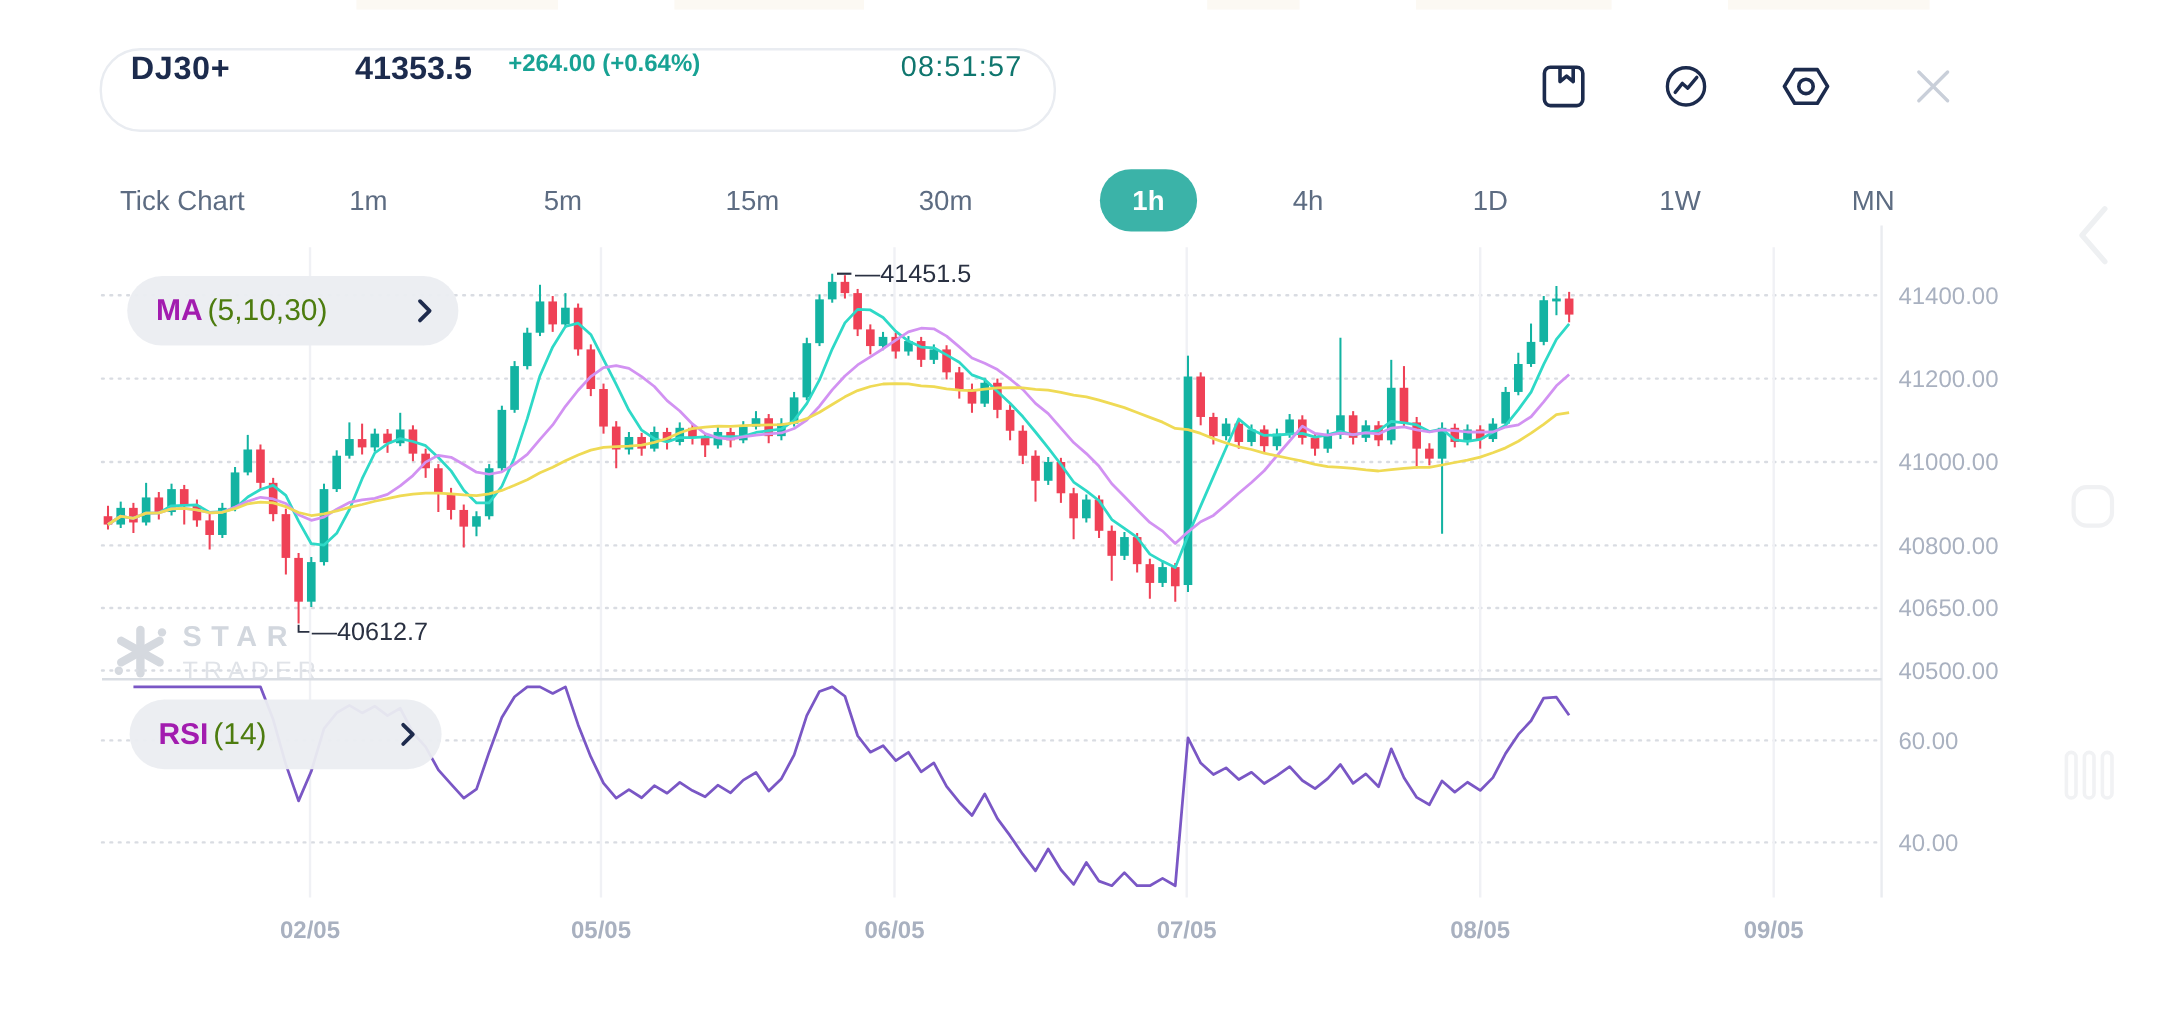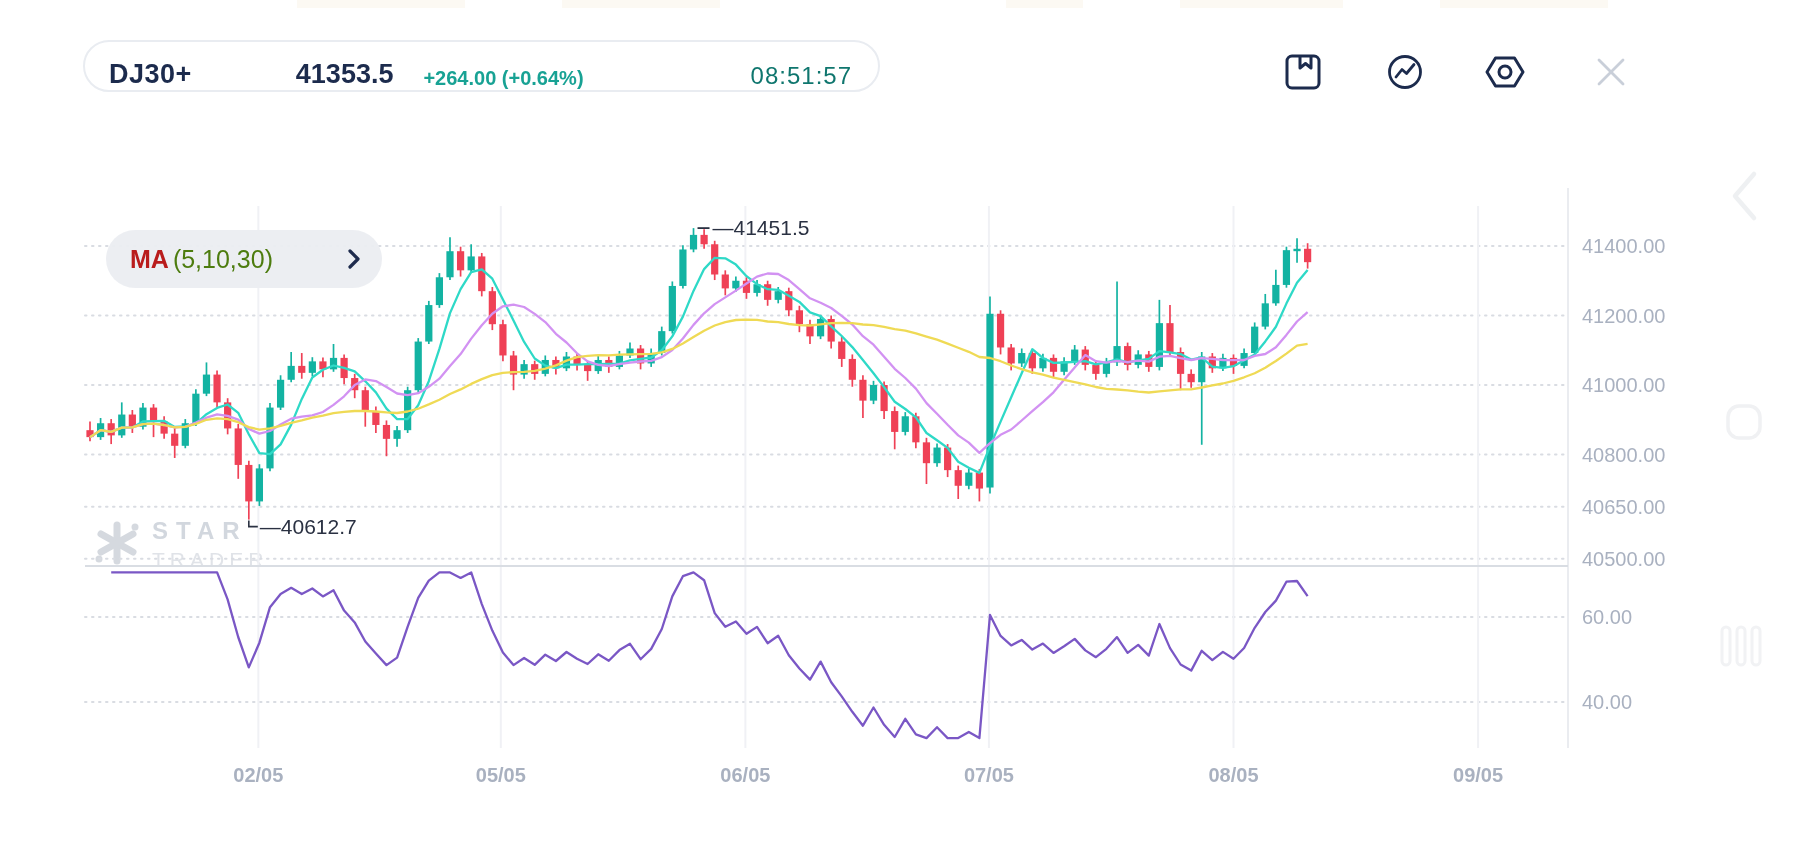--- a/index.html
+++ b/index.html
@@ -1,36 +1,36 @@
 <!DOCTYPE html>
 <html><head>
 <meta charset="utf-8">
 <style>
   html,body{margin:0;padding:0;background:#fff;}
   .screen{position:relative;width:1813px;height:846px;background:#fff;overflow:hidden;
           font-family:"Liberation Sans",sans-serif;}
   .spk{position:absolute;top:0;height:8px;background:#fcf9f3;}
   
-  .hdr{position:absolute;left:83px;top:40px;width:797px;height:52px;border:2px solid #e9ecf1;
-       border-radius:34px;display:flex;align-items:flex-end;box-sizing:border-box;padding:0 26px 0 24px;background:#fff;z-index:3;}
+  .hdr{position:absolute;left:83px;top:40px;width:797px;height:70px;border:2px solid #e9ecf1;
+       border-radius:34px;display:flex;align-items:flex-start;box-sizing:border-box;padding:0 26px 0 24px;background:#fff;z-index:3;}
   .sym{font-size:27px;font-weight:bold;color:#1c2b4d;letter-spacing:.5px;}
   .prc{font-size:27px;font-weight:bold;color:#1c2b4d;margin-left:104px;}
   .chg{font-size:20px;font-weight:bold;color:#18a294;margin-left:30px;}
   .tim{font-size:24px;color:#0f766e;margin-left:auto;letter-spacing:1px;}
   .icon-btn{position:absolute;top:52px;width:44px;height:44px;display:flex;align-items:center;
             justify-content:center;z-index:3;cursor:pointer;}
   
   .tabs{position:absolute;left:0;top:141px;width:100%;height:52px;z-index:3;}
   .tab{position:absolute;top:0;height:52px;line-height:52px;transform:translateX(-50%);
        font-size:23px;color:#5d6c82;font-weight:500;white-space:nowrap;cursor:pointer;}
   .tab.active{background:#3bb3a8;color:#fff;border-radius:28px;padding:0 27px;font-weight:bold;}
   
   .ind-pill{position:absolute;background:rgba(235,237,241,0.95);border-radius:30px;display:flex;
             align-items:center;padding:0 20px 0 24px;height:58px;box-sizing:border-box;z-index:2;cursor:pointer;}
-  .ind-name{font-size:25px;font-weight:bold;color:#b91c1c;}
+  .ind-name{font-size:25px;font-weight:bold;color:#a21caf;}
   .ind-params{font-size:25px;color:#4d7c0f;margin-left:4px;}
   .ind-chev{margin-left:auto;display:flex;align-items:center;}
   
   .wm{position:absolute;left:94px;top:502px;display:flex;align-items:flex-start;z-index:0;margin-top:15px;}
   .wm-text{margin-left:12px;}
   .wm-1{font-size:24px;font-weight:bold;color:#d2d7de;letter-spacing:8px;}
   .wm-2{font-size:21px;color:#e0e3e8;letter-spacing:5px;margin-top:3px;}
   .edge-btn{position:absolute;z-index:3;}
   #chart{position:absolute;left:0;top:0;z-index:1;}
   svg text{font-family:"Liberation Sans",sans-serif;}
@@ -392,31 +392,52 @@
   </div>
   <div class="icon-btn" style="left:1589px;">
     <span>
       <svg width="38" height="38" viewBox="0 0 38 38" stroke="#c9cfd9" stroke-width="2.8" stroke-linecap="round">
         <line x1="7" y1="7" x2="31" y2="31"></line>
         <line x1="31" y1="7" x2="7" y2="31"></line>
       </svg>
     </span>
   </div>
 
+  <div class="tabs" id="tabs">
+      <div class="tab" style="left: 152px;">Tick Chart</div>
+      <div class="tab" style="left: 307px;">1m</div>
+      <div class="tab" style="left: 469px;">5m</div>
+      <div class="tab" style="left: 627px;">15m</div>
+      <div class="tab" style="left: 788px;">30m</div>
+      <div class="tab active" style="left: 957px;">1h</div>
+      <div class="tab" style="left: 1090px;">4h</div>
+      <div class="tab" style="left: 1242px;">1D</div>
+      <div class="tab" style="left: 1400px;">1W</div>
+      <div class="tab" style="left: 1561px;">MN</div>
+    </div>
 
   <div class="ind-pill" id="ma-pill" style="left:106px;top:230px;width:276px;">
     <span class="ind-name">MA</span>
     <span class="ind-params">(5,10,30)</span>
     <span class="ind-chev">
       <svg width="16" height="24" viewBox="0 0 16 24" fill="none" stroke="#1e2b4d" stroke-width="3.2" stroke-linecap="round" stroke-linejoin="round">
           <polyline points="4,4 12,12 4,20"></polyline>
         </svg>
     </span>
   </div>
 
+  <div class="ind-pill" id="rsi-pill" style="left:108px;top:583px;width:260px;">
+    <span class="ind-name">RSI</span>
+    <span class="ind-params">(14)</span>
+    <span class="ind-chev">
+      <svg width="16" height="24" viewBox="0 0 16 24" fill="none" stroke="#1e2b4d" stroke-width="3.2" stroke-linecap="round" stroke-linejoin="round">
+          <polyline points="4,4 12,12 4,20"></polyline>
+        </svg>
+    </span>
+  </div>
 
   <div class="edge-btn" style="left:1726px;top:168px;">
     <span>
       <svg width="40" height="56" viewBox="0 0 40 56" fill="none" stroke="#eef0f2" stroke-width="4.5" stroke-linecap="round" stroke-linejoin="round">
           <polyline points="28,6 9,28 28,50"></polyline>
         </svg>
     </span>
   </div>
   <div class="edge-btn" style="left:1724px;top:402px;">
     <span>

